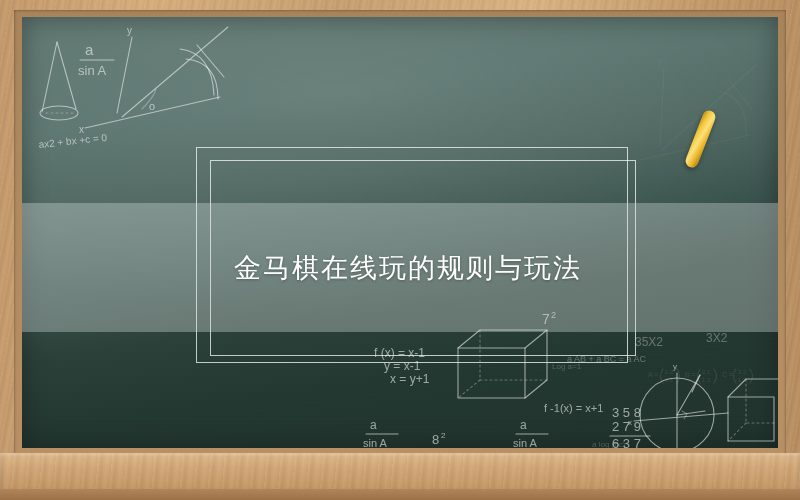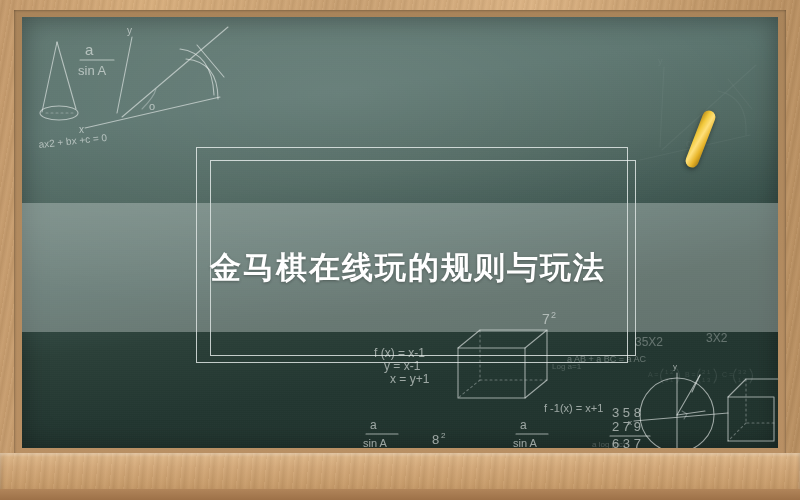--- a/index.html
+++ b/index.html
@@ -118,22 +118,22 @@
     position: absolute;
     left: 0; top: 186px;
     width: 772px; height: 129px;
     background: rgba(214,222,219,0.36);
     display: flex;
     align-items: center;
     justify-content: center;
   }
   .title-text {
     color: #ffffff;
-    font-size: 31px;
-    font-weight: 700;
+    font-size: 27px;
+    font-weight: 400;
     letter-spacing: 2.0px;
     text-shadow: 0 1px 3px rgba(0,0,0,0.30);
     white-space: nowrap;
     font-family: "Liberation Sans", sans-serif;
   }
 
   
   .tray-chalk {
     position: absolute;
     height: 13px;

